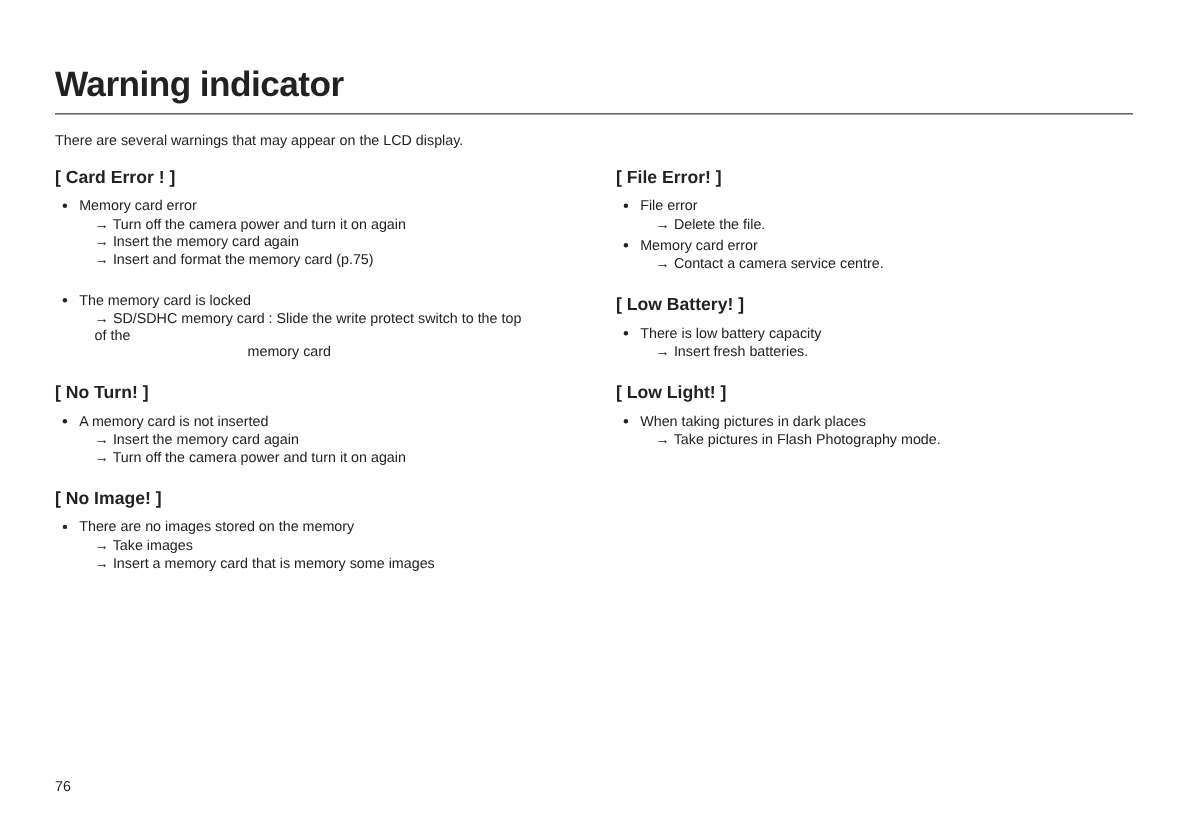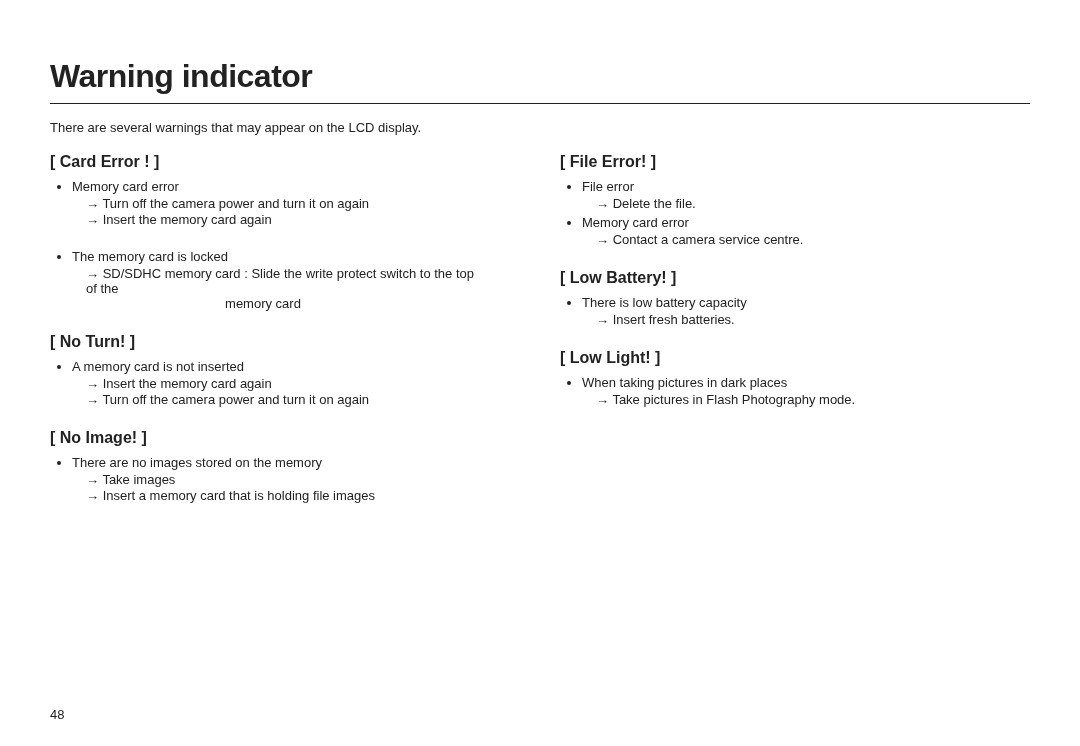--- a/index.html
+++ b/index.html
@@ -88,20 +88,21 @@
 
   <div class="col">
 
     <div class="section">
       <div class="section-title">[ Card Error ! ]</div>
       <ul>
         <li>Memory card error
           <ul class="sub-items">
             <li>Turn off the camera power and turn it on again</li>
             <li>Insert the memory card again</li>
+            <li>Insert and format the memory card (p.75)</li>
           </ul>
         </li>
       </ul>
     </div>
 
     <div class="section">
       <ul>
         <li>The memory card is locked
           <ul class="sub-items" style="list-style:none; padding-left:14px;">
             <li style="padding-right:40px;">SD/SDHC memory card : Slide the write protect switch to the top of the<br><span style="display:block; text-align:center; padding-right:40px;">memory card</span></li>
@@ -121,21 +122,21 @@
         </li>
       </ul>
     </div>
 
     <div class="section">
       <div class="section-title">[ No Image! ]</div>
       <ul>
         <li>There are no images stored on the memory
           <ul class="sub-items">
             <li>Take images</li>
-            <li>Insert a memory card that is holding file images</li>
+            <li>Insert a memory card that is memory some images</li>
           </ul>
         </li>
       </ul>
     </div>
 
   </div>
 
   <div class="col">
 
     <div class="section">
@@ -172,13 +173,13 @@
           <ul class="sub-items">
             <li>Take pictures in Flash Photography mode.</li>
           </ul>
         </li>
       </ul>
     </div>
 
   </div>
 </div>
 
-<div class="page-number">48</div>
+<div class="page-number">76</div>
 
 </body></html>

